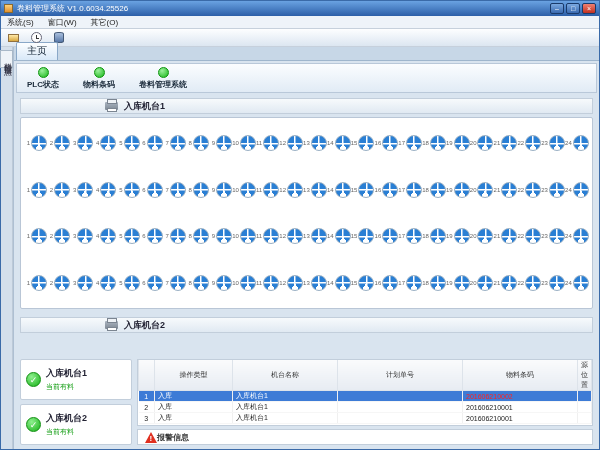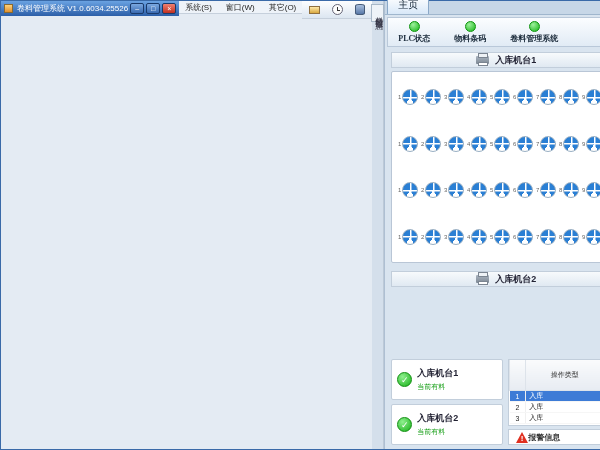--- a/index.html
+++ b/index.html
@@ -1,17 +1,17 @@
 <!DOCTYPE html>
 <html><head>
 <meta charset="utf-8">
 <style>
   * { box-sizing: border-box; margin: 0; padding: 0; }
   body { width: 600px; height: 450px; font-family: "Liberation Sans", sans-serif; overflow: hidden; background:#e8eef5; }
-  .window { width: 600px; height: 450px; display: flex; flex-direction: row; border: 1px solid #3a6aa8; background:#e4ebf3; }
+  .window { width: 600px; height: 450px; display: flex; flex-direction: column; border: 1px solid #3a6aa8; background:#e4ebf3; }
 
   
   .titlebar { height: 15px; background: linear-gradient(#6aa2e2,#2c5fa8); display: flex; align-items: center; padding: 0 3px; color: #fff; flex: none; }
   .app-icon { width: 9px; height: 9px; background: linear-gradient(#ffd27a,#e09030); border: 1px solid #8a6a30; margin-right: 4px; flex: none; }
   .title-text { font-size: 8px; flex: 1; white-space: nowrap; overflow: hidden; }
   .wbtn { width: 14px; height: 11px; font-size: 7px; line-height: 10px; text-align: center; color: #fff; border: 1px solid #1a3a6a; border-radius: 2px; background: linear-gradient(#7aa8e0,#3a6ab0); margin-left: 2px; cursor: default; }
   .wbtn.close { background: linear-gradient(#f08070,#c03020); }
 
   
   .menubar { height: 13px; background: #eef3f9; border-bottom: 1px solid #c6d0dc; display: flex; align-items: center; font-size: 8px; color: #222; padding: 0 6px; gap: 14px; flex: none; }
@@ -29,21 +29,21 @@
   
   .body { flex: 1; display: flex; min-height: 0; }
   .side { width: 12px; background: #d4dfeb; border-right: 1px solid #bcc9d7; display: flex; flex-direction: column; align-items: center; padding-top: 3px; flex: none; }
   .side-tab { writing-mode: vertical-rl; font-size: 8px; background: #eef3f8; border: 1px solid #a8b8c8; padding: 5px 0; color: #334; white-space: nowrap; letter-spacing: 1px; }
 
   .content { flex: 1; display: flex; flex-direction: column; min-width: 0; background: #d9e4ef; border-left: 1px solid #aebfd2; }
   .tabstrip { height: 14px; background: #c7d7e7; display: flex; align-items: flex-end; padding-left: 2px; border-bottom: 1px solid #9fb6cd; flex: none; }
   .tab { background: linear-gradient(#fdfeff,#d8e8f8); border: 1px solid #8aa8c8; border-bottom: none; font-size: 10px; padding: 1px 10px 2px; border-radius: 2px 2px 0 0; color: #123; }
 
   .statusbar { height: 30px; margin: 2px; background: linear-gradient(#fbfdff,#e1ebf5); border: 1px solid #b9c8d9; display: flex; align-items: center; padding: 0 10px; gap: 24px; flex: none; }
-  .status-item { display: flex; flex-direction: column; align-items: center; gap: 1px; font-family: Liberation Serif, serif; }
+  .status-item { display: flex; flex-direction: column; align-items: center; gap: 1px; }
   .status-light { width: 11px; height: 11px; border-radius: 50%; border: 1px solid #0c930c; }
   .status-label { font-size: 8px; font-weight: bold; color: #1a2a3a; white-space: nowrap; }
 
   .main { flex: 1; display: flex; flex-direction: column; padding: 3px 6px 4px; min-height: 0; }
   .group-header { height: 16px; background: linear-gradient(#f7fafc,#e0e9f2); border: 1px solid #c2cedb; display: flex; align-items: center; padding-left: 84px; font-size: 9px; font-weight: bold; color: #223; flex: none; }
   .group-header.second { margin-top: 8px; }
   .printer { display: inline-block; width: 13px; height: 8px; background: linear-gradient(#aab4c0,#7d8894); border-radius: 1px; position: relative; margin-right: 6px; }
   .printer::before { content: ""; position: absolute; left: 2px; top: -3px; width: 8px; height: 3px; background: #eef2f6; border: 1px solid #7b8591; }
   .printer::after { content: ""; position: absolute; left: 2px; bottom: -2px; width: 8px; height: 2px; background: #fff; border: 1px solid #7b8591; }
 

